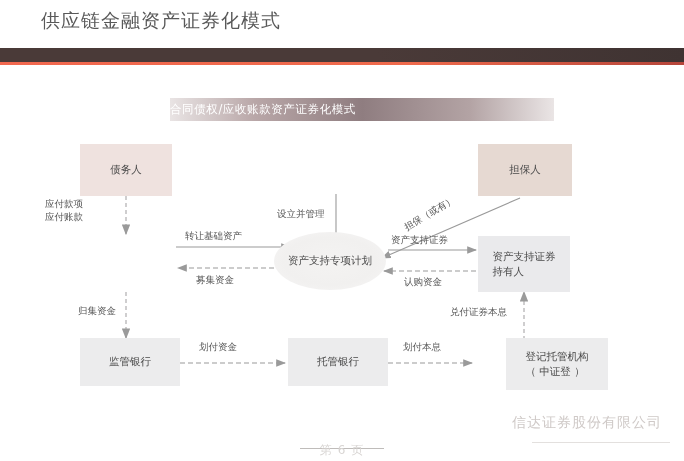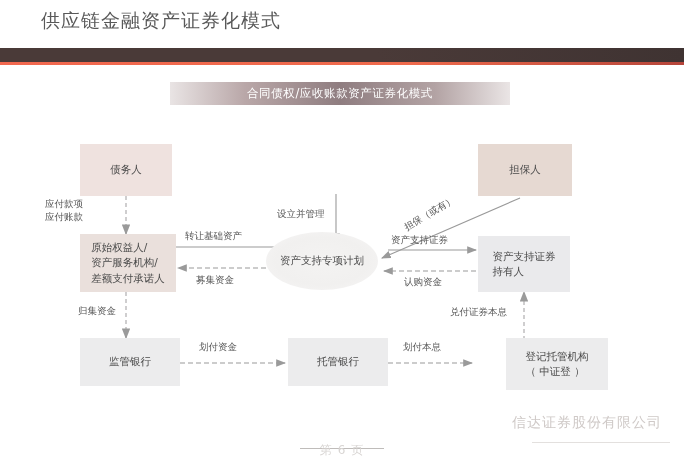--- a/index.html
+++ b/index.html
@@ -21,23 +21,23 @@
     position:absolute;left:0;top:48px;width:684px;height:14px;
     background:linear-gradient(90deg,#4a3a38 0%,#4a3a38 55%,#3f3332 100%);
   }
   .title-rule{
     position:absolute;left:0;top:62px;width:684px;height:3px;
     background:linear-gradient(90deg,#f2684f 0%,#ef6a4c 60%,#b5453a 100%);
   }
 
   
   .banner{
-    position:absolute;left:170px;top:82px;width:340px;height:23px;
+    position:absolute;left:170px;top:98px;width:384px;height:23px;
     background:linear-gradient(90deg,#e9e4e4 0%,#b9a7a8 22%,#8f7d80 50%,#b3a3a4 78%,#eae5e5 100%);
-    display:flex;align-items:center;justify-content:center;
+    display:flex;align-items:center;
   }
   .banner span{
     color:#ffffff;font-size:11.5px;letter-spacing:.6px;white-space:nowrap;
   }
 
   
   #diagram{position:absolute;left:0;top:110px;width:684px;height:320px;}
   .box{
     position:absolute;display:flex;align-items:center;justify-content:center;
     text-align:left;font-size:10.5px;color:#4a4a4a;line-height:1.45;
@@ -125,26 +125,23 @@
 
       <line x1="388" y1="253" x2="472" y2="253" stroke="#9a9a9a" stroke-width="1.1" stroke-dasharray="5,3" marker-end="url(#ah-dash)"></line>
 
       <line x1="524" y1="230" x2="524" y2="182" stroke="#b0aeb0" stroke-width="1.2" stroke-dasharray="4,3" marker-end="url(#ah-dash)"></line>
     </svg>
 
     <div class="box c-pink" style="left:80px;top:34px;width:92px;height:52px;">
       <span class="lbl">债务人</span>
     </div>
 
-    <div class="box c-pink2" style="left:80px;top:124px;width:96px;height:58px;">
-      <span class="lbl">原始权益人/<br>资产服务机构/<br>差额支付承诺人</span>
-    </div>
 
 
-    <div class="ellipse" style="left:266px;top:122px;width:112px;height:58px;">
+    <div class="ellipse" style="left:274px;top:122px;width:112px;height:58px;">
       <span class="lbl">资产支持专项计划</span>
     </div>
 
     <div class="box c-beige" style="left:478px;top:34px;width:94px;height:52px;">
       <span class="lbl">担保人</span>
     </div>
 
     <div class="box c-gray2" style="left:478px;top:126px;width:92px;height:56px;">
       <span class="lbl">资产支持证券<br>持有人</span>
     </div>

